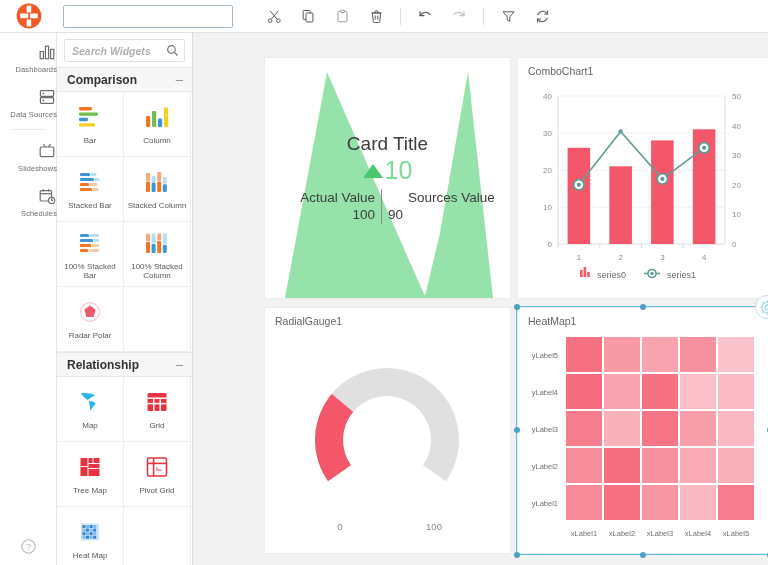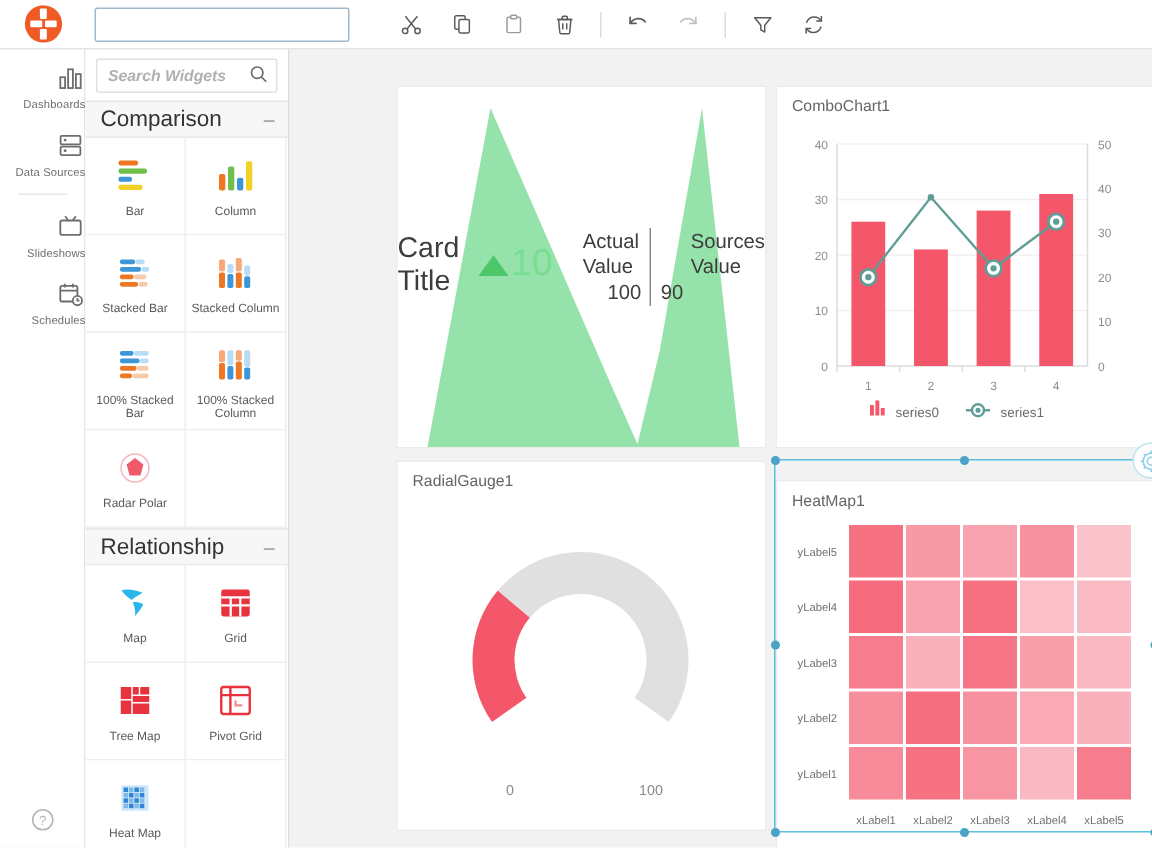--- a/index.html
+++ b/index.html
@@ -70,21 +70,21 @@
     font-weight: bold;
   }
   #search-input::placeholder { color: #b0b0b0; font-style: italic; }
   #search-icon-wrap { position: absolute; right: 5px; top: 3px; }
 
   .sec-header {
     height: 25px; background: #f7f7f7; border-top: 1px solid #e8e8e8;
     border-bottom: 1px solid #e8e8e8; display: flex; align-items: center;
     justify-content: space-between; padding: 0 9px 0 10px; cursor: pointer;
   }
-  .sec-title { font-size: 15px; font-weight: normal; color: #333; }
+  .sec-title { font-size: 12px; font-weight: bold; color: #333; }
   .sec-collapse { font-size: 13px; color: #8a8a8a; line-height: 10px; }
 
   .wgrid { display: flex; flex-wrap: wrap; }
   .wcell {
     width: 67px; height: 65px; border-right: 1px solid #eeeeee;
     border-bottom: 1px solid #eeeeee; display: flex; flex-direction: column;
     align-items: center; justify-content: center; cursor: pointer; background: #fff;
   }
   .wcell.blank { cursor: default; }
   .wicon { height: 30px; display: flex; align-items: center; justify-content: center; }
@@ -105,21 +105,21 @@
   .w-title {
     position: absolute; left: 10px; top: 7px;
     font-size: 10.5px; color: #656565;
   }
 
   
   #card-widget { left: 72px; top: 25px; width: 245px; height: 240px; overflow: hidden; }
   #card-bg { position: absolute; left: 0; top: 0; }
   #card-text {
     position: absolute; left: 0; top: 0; width: 245px; height: 240px;
-    display: flex; flex-direction: row; align-items: center; justify-content: center;
+    display: flex; flex-direction: column; align-items: center; justify-content: center;
   }
   #card-title { font-size: 19px; color: #3d3d3d; margin-bottom: 2px; }
   #card-delta-row { display: flex; align-items: center; margin-bottom: 6px; }
   #card-arrow {
     width: 0; height: 0; border-left: 10px solid transparent;
     border-right: 10px solid transparent; border-bottom: 14px solid #4cc76a;
     margin-right: 2px; margin-top: 3px;
   }
   #card-delta { font-size: 25px; color: #79dd92; line-height: 26px; }
   #card-cols { display: flex; align-items: flex-start; }
@@ -129,21 +129,21 @@
   .card-col-label { font-size: 13.5px; color: #3d3d3d; line-height: 17px; margin-left: 20px; }
   .card-col-value { font-size: 13.5px; color: #3d3d3d; line-height: 18px; }
 
   
   #combo-widget { left: 325px; top: 25px; width: 250px; height: 240px; }
 
   
   #gauge-widget { left: 72px; top: 275px; width: 245px; height: 245px; }
 
   
-  #heat-widget { left: 325px; top: 288px; width: 250px; height: 245px; }
+  #heat-widget { left: 325px; top: 275px; width: 250px; height: 245px; }
   #heat-sel {
     position: absolute; left: 323px; top: 273px; width: 254px; height: 249px;
     border: 1px solid #5bc0de; pointer-events: none;
   }
   .sel-handle {
     position: absolute; width: 6px; height: 6px; background: #4aa3c7;
     border-radius: 50%;
   }
   #gear-handle {
     position: absolute; right: -10px; top: -12px; width: 24px; height: 24px;

